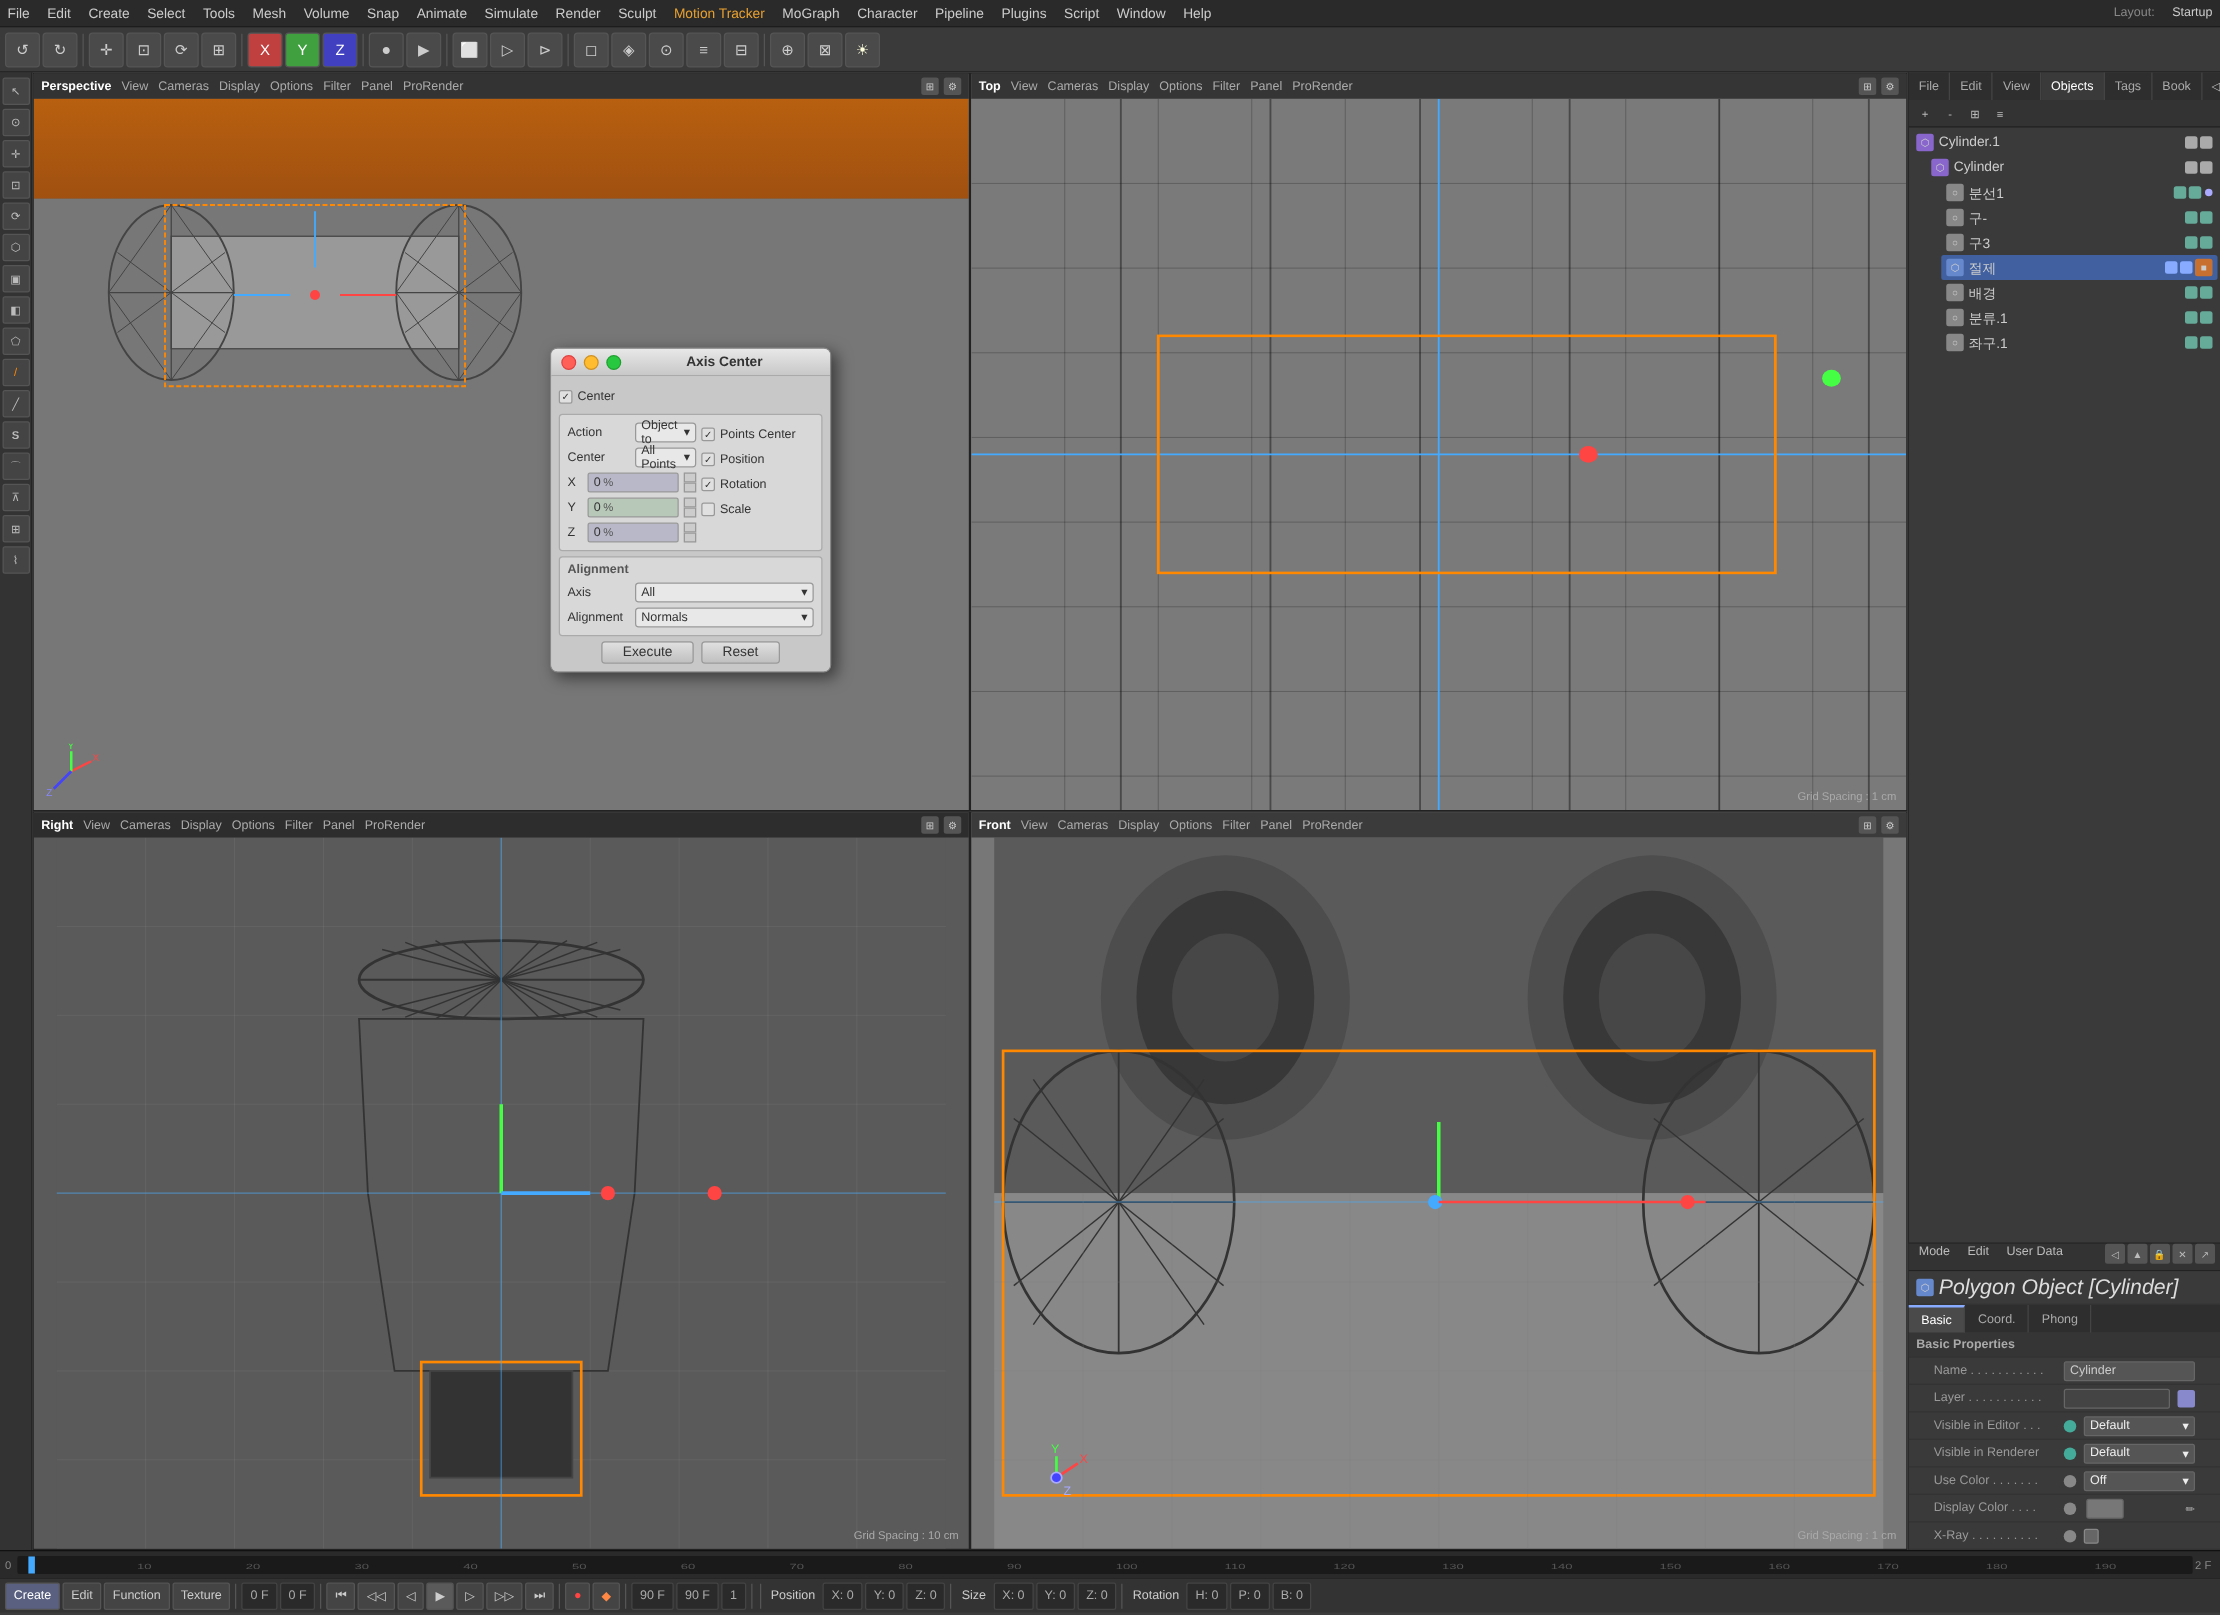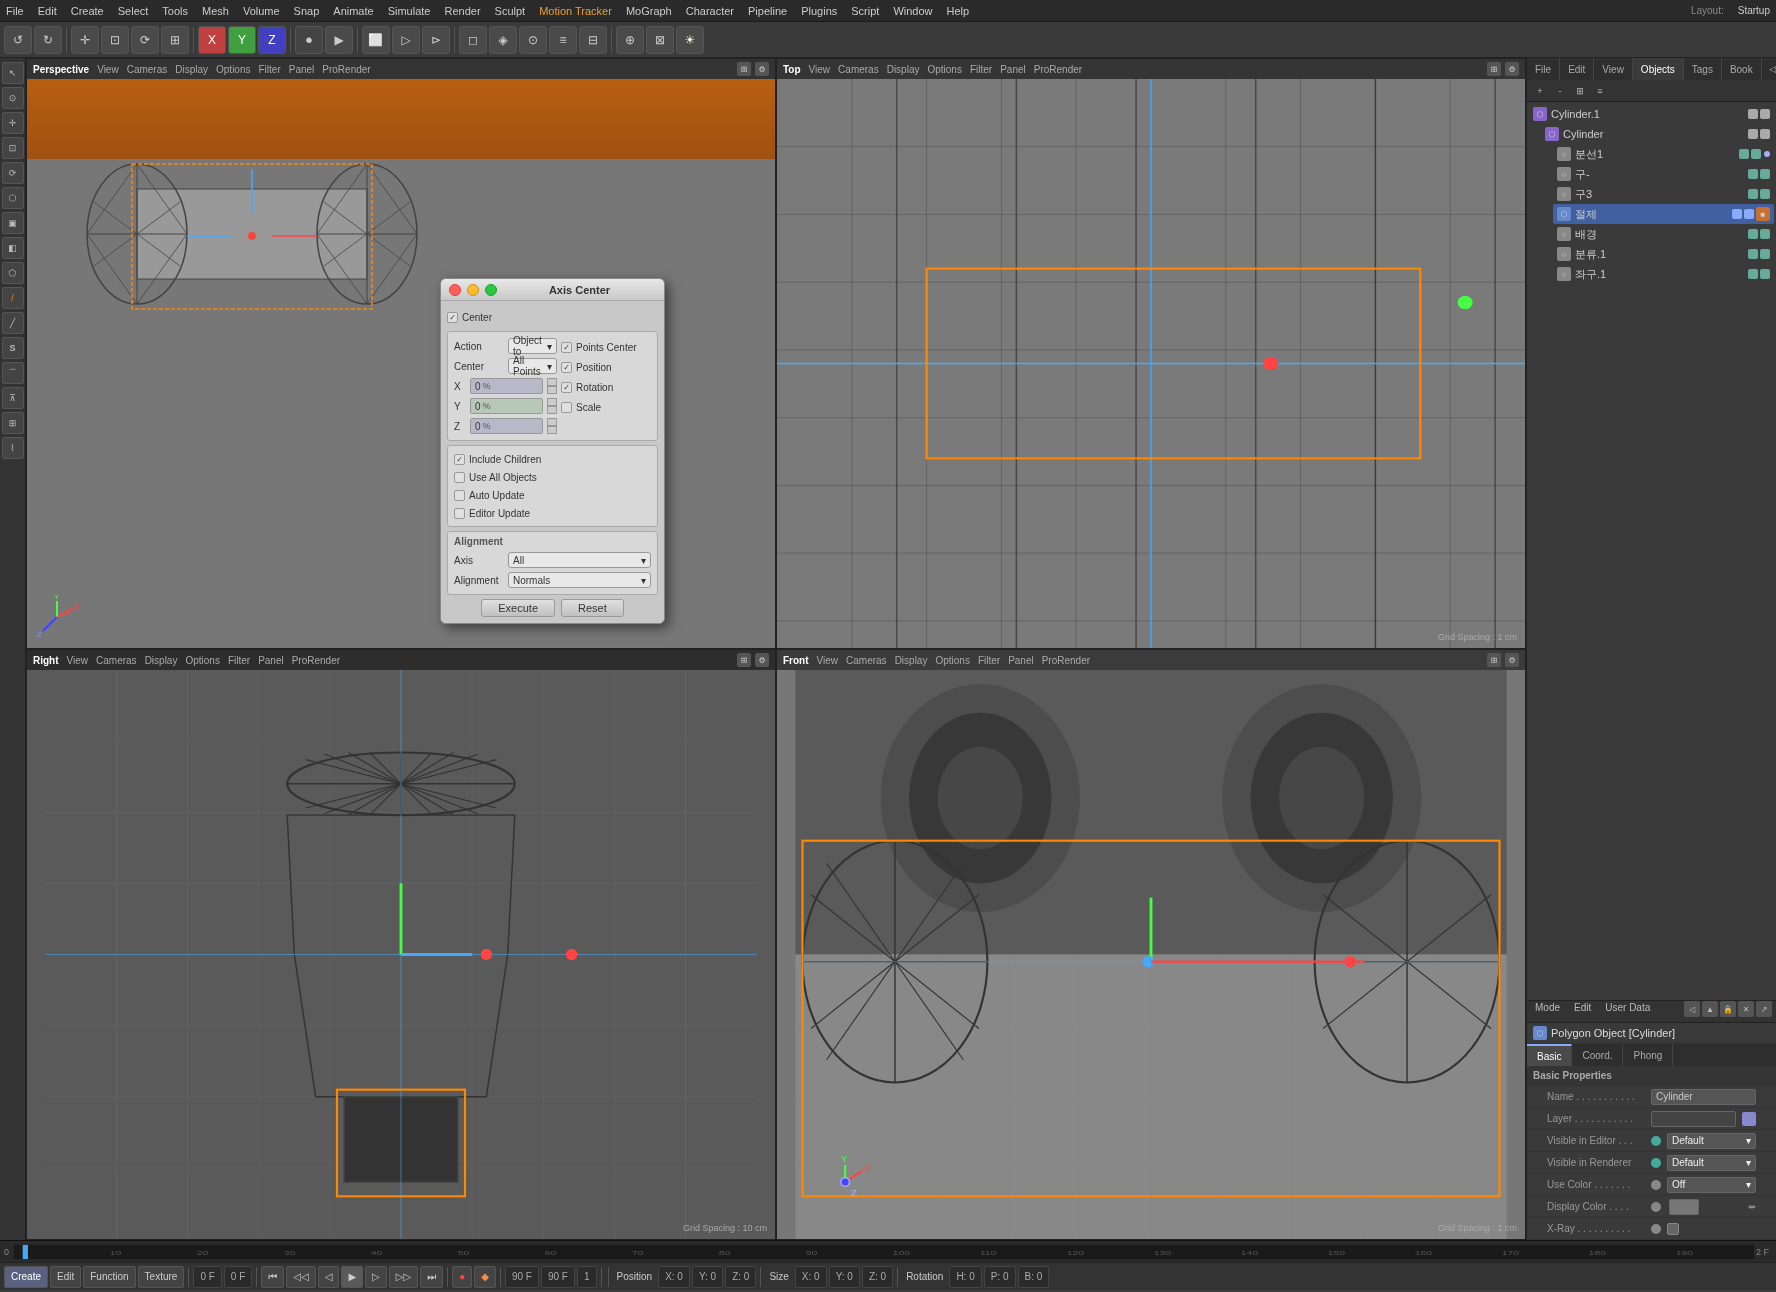--- a/index.html
+++ b/index.html
@@ -583,38 +583,20 @@
                   <span class="dlg-check-label">Rotation</span>
                 </div>
                 <div class="dlg-check-row">
                   <div class="dlg-check"></div>
                   <span class="dlg-check-label">Scale</span>
                 </div>
               </div>
             </div>
           </div>
 
-          <div class="dialog-section">
-            <div class="dlg-check-row">
-              <div class="dlg-check checked"></div>
-              <span class="dlg-check-label">Include Children</span>
-            </div>
-            <div class="dlg-check-row">
-              <div class="dlg-check"></div>
-              <span class="dlg-check-label">Use All Objects</span>
-            </div>
-            <div class="dlg-check-row">
-              <div class="dlg-check"></div>
-              <span class="dlg-check-label">Auto Update</span>
-            </div>
-            <div class="dlg-check-row">
-              <div class="dlg-check"></div>
-              <span class="dlg-check-label">Editor Update</span>
-            </div>
-          </div>
 
           <div class="dialog-section">
             <div style="font-size:10px; color:#555; font-weight:bold; margin-bottom:3px;">Alignment</div>
             <div class="dialog-row">
               <span class="dlg-label">Axis</span>
               <div class="dlg-dropdown">
                 <span>All</span>
                 <span>▾</span>
               </div>
             </div>
@@ -755,21 +737,21 @@
           <div class="mode-btn">◁</div>
           <div class="mode-btn">▲</div>
           <div class="mode-btn">🔒</div>
           <div class="mode-btn">✕</div>
           <div class="mode-btn">↗</div>
         </div>
       </div>
 
       <div style="display:flex; align-items:center; background:#3a3a3a; padding:3px 6px; border-bottom:1px solid #333; gap:4px;">
         <div style="width:14px; height:14px; background:#6688cc; border-radius:2px; display:flex; align-items:center; justify-content:center; font-size:8px;">⬡</div>
-        <span style="font-size:11px; color:#ddd;">Polygon Object [Cylinder]</span>
+        <span style="font-size:17px; color:#ddd;font-style:italic;">Polygon Object [Cylinder]</span>
       </div>
 
       <div class="props-tabs">
         <div class="props-tab active">Basic</div>
         <div class="props-tab">Coord.</div>
         <div class="props-tab">Phong</div>
       </div>
 
       <div class="props-header">Basic Properties</div>
 

